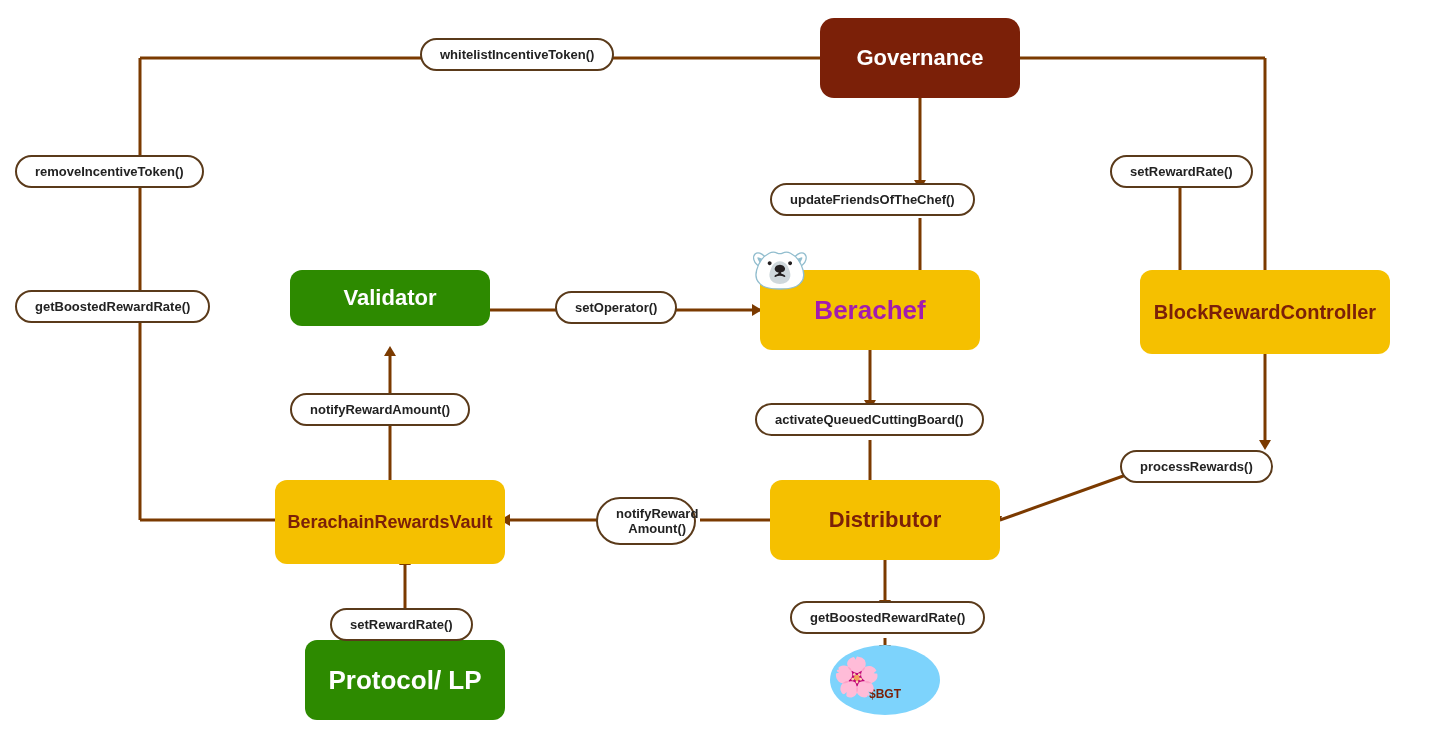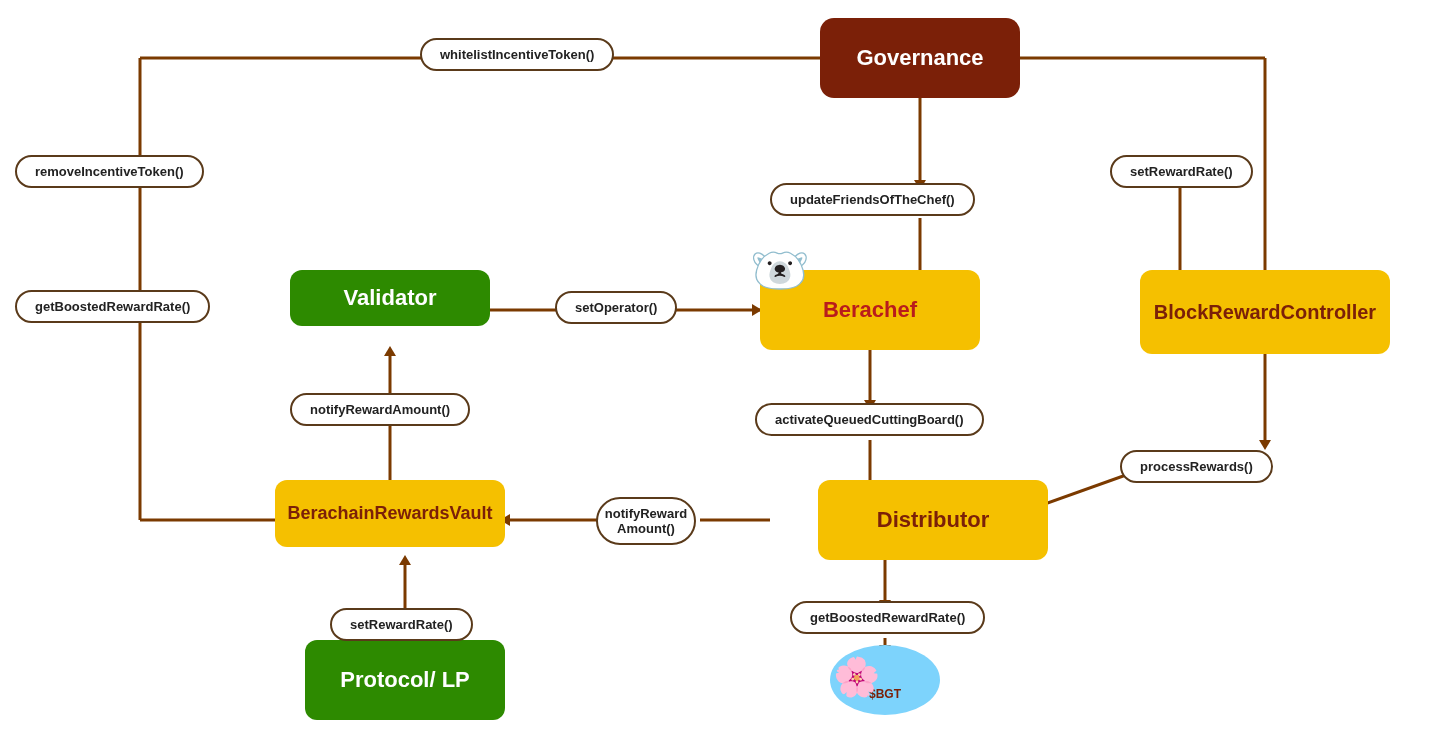--- a/index.html
+++ b/index.html
@@ -36,22 +36,22 @@
       color: #fff;
       font-size: 22px;
       width: 200px;
       height: 80px;
       top: 18px;
       left: 820px;
       border-radius: 14px;
     }
     .node-berachef {
       background: #F5C000;
-      color: #b91c1c;
-      font-size: 22px;
+      color: #a21caf;
+      font-size: 26px;
       width: 220px;
       height: 80px;
       top: 270px;
       left: 760px;
     }
     .node-validator {
       background: #2D8A00;
       color: #fff;
       font-size: 22px;
       width: 200px;
@@ -66,38 +66,37 @@
       width: 250px;
       height: 84px;
       top: 270px;
       left: 1140px;
     }
     .node-vault {
       background: #F5C000;
       color: #7B2008;
       font-size: 18px;
       width: 230px;
-      height: 67px;
+      height: 84px;
       top: 480px;
       left: 275px;
     }
     .node-distributor {
       background: #F5C000;
       color: #7B2008;
       font-size: 22px;
       width: 230px;
       height: 80px;
       top: 480px;
       left: 770px;
-      margin-left: 48px;
     }
     .node-protocol {
       background: #2D8A00;
       color: #fff;
-      font-size: 22px;
+      font-size: 26px;
       width: 200px;
       height: 80px;
       top: 640px;
       left: 305px;
     }
     .node-bgt {
       background: #7dd3fc;
       color: #7B2008;
       font-size: 12px;
       width: 110px;
@@ -111,21 +110,21 @@
       background: #fff;
       border: 2.5px solid #5a3a1a;
       border-radius: 30px;
       padding: 7px 18px;
       font-size: 13px;
       font-weight: 600;
       color: #222;
       white-space: nowrap;
       display: flex;
       align-items: center;
-      justify-content: center;
+      justify-content: flex-start;
       text-align: center;
     }
     .bear-icon {
       position: absolute;
       font-size: 48px;
       top: 242px;
       left: 750px;
     }
     .bgt-icon {
       position: absolute;

